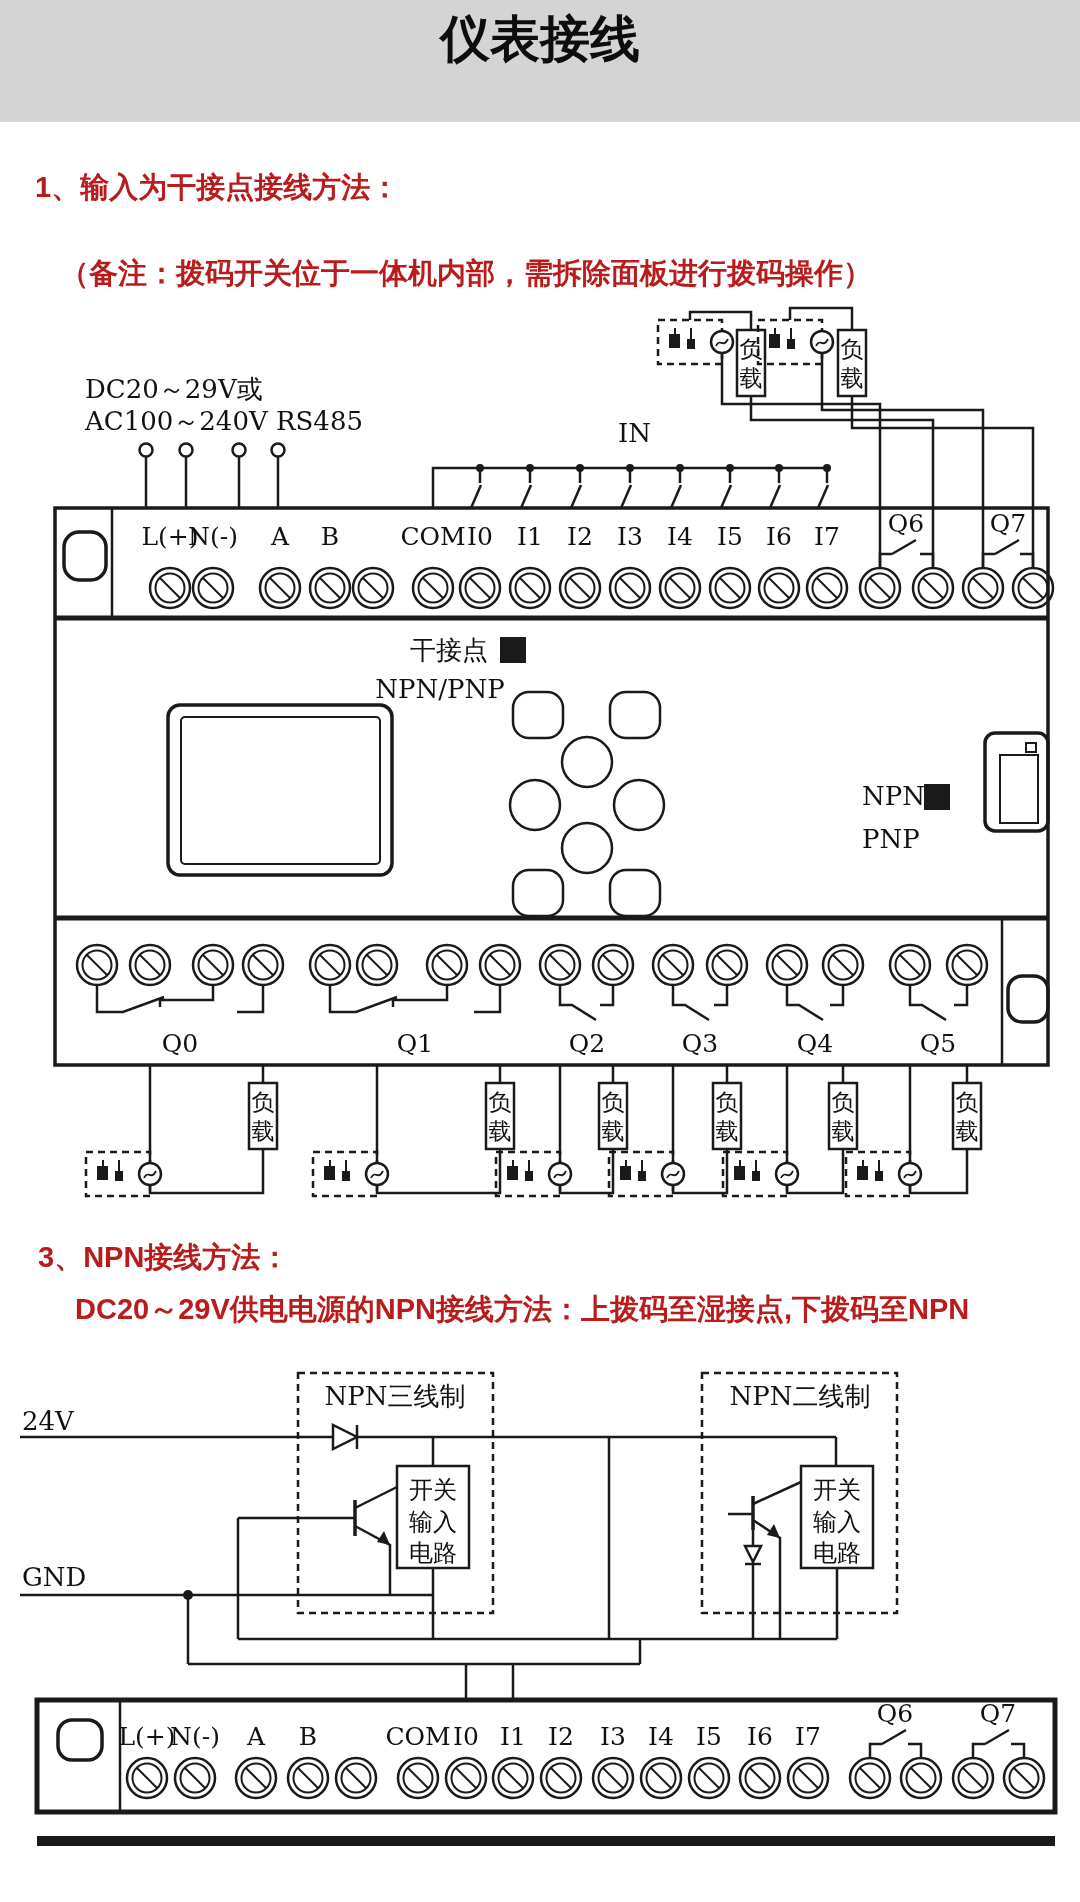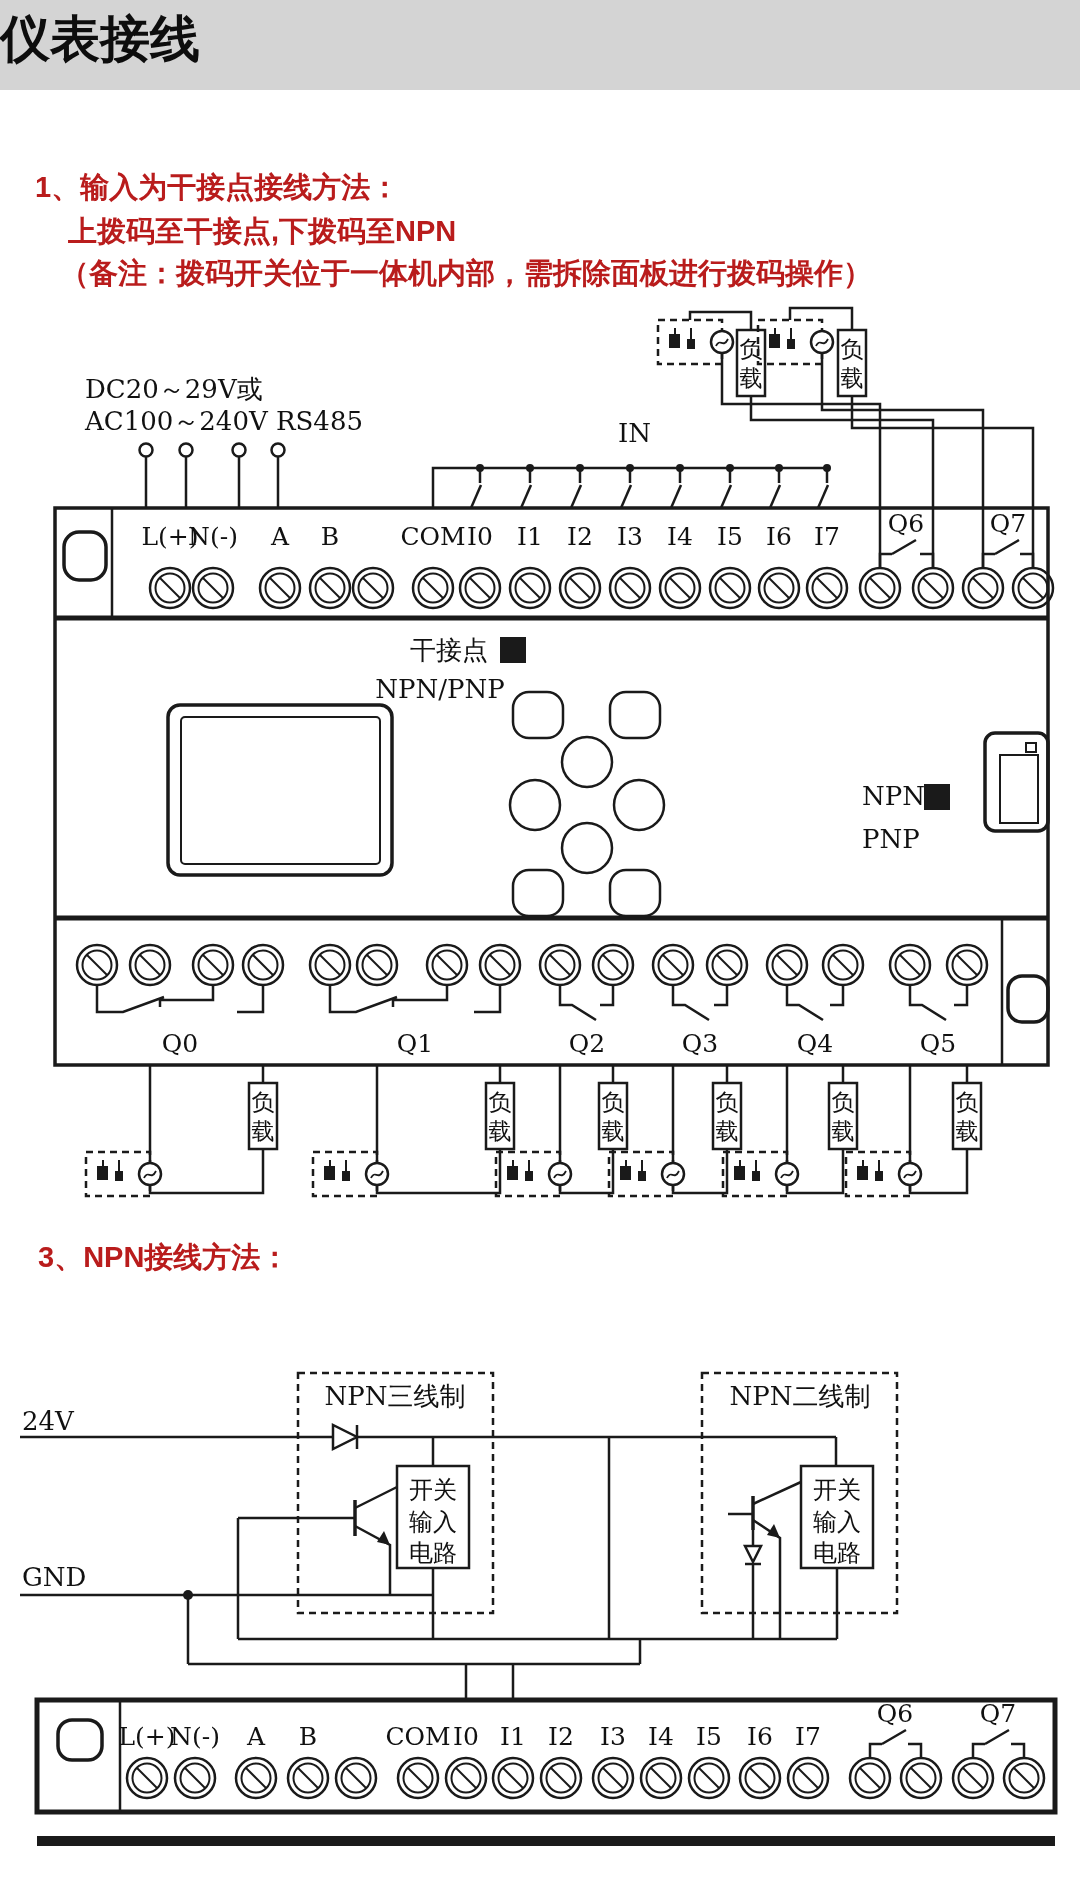--- a/index.html
+++ b/index.html
@@ -1,17 +1,17 @@
 <!DOCTYPE html>
 <html><head>
 <meta charset="utf-8">
 <style>
   html,body{margin:0;padding:0;background:#ffffff;}
   .page{position:relative;width:1080px;height:1902px;background:#ffffff;overflow:hidden;}
-  .banner{position:absolute;left:0;top:0;width:1080px;height:90px;background:#d4d4d4;}
+  .banner{position:absolute;left:0;top:0;width:1080px;height:122px;background:#d4d4d4;text-align:center;}
   .banner .t{padding-top:12px;font-family:"Liberation Sans",sans-serif;font-weight:bold;font-size:50px;color:#0d0d0d;line-height:1.08;}
   .banner .s{font-family:"Liberation Sans",sans-serif;font-size:21px;color:#0d0d0d;margin-top:-4px;}
   .txt{position:absolute;font-family:"Liberation Sans",sans-serif;font-weight:bold;color:#b91c1c;font-size:29px;white-space:nowrap;}
   svg{position:absolute;left:0;}
   .dt{font-family:"DejaVu Serif","Liberation Serif",serif;font-size:26px;fill:#111;}
   .sm{font-size:25px;}
   .dm{text-anchor:middle;}
   .de{text-anchor:end;}
   .ln{fill:none;stroke:#1a1a1a;stroke-width:2.5;}
   .l2{fill:none;stroke:#1a1a1a;stroke-width:2;}
@@ -24,21 +24,20 @@
 </head>
 <body>
 
 <div class="page">
 
   <div class="banner">
     <div class="t">仪表接线</div>
   </div>
 
   <div class="txt" style="left:35px;top:168px;">1、输入为干接点接线方法：</div>
-  <div class="txt" style="left:68px;top:212px;">上拨码至干接点,下拨码至NPN</div>
   <div class="txt" style="left:60px;top:254px;">（备注：拨码开关位于一体机内部，需拆除面板进行拨码操作）</div>
 
   <svg style="top:300px;" width="1080" height="900" viewBox="0 0 1080 900">
     <defs>
       <g id="screw">
         <circle r="20" class="ln"></circle>
         <circle r="14.5" class="l2"></circle>
         <line x1="-10" y1="-10" x2="10" y2="10" class="l2"></line>
       </g>
       <g id="sw">
@@ -237,20 +236,21 @@
         <use href="#load" transform="translate(843,783)"></use>
     </g>
     <g>
       <path d="M910,765 V863 M910,885 V893 H967 V849 M967,765 V783" class="ln"></path>
       <use href="#sensor" transform="translate(910,874)"></use>
         <use href="#load" transform="translate(967,783)"></use>
     </g>
   </svg>
 
   <div class="txt" style="left:38px;top:1238px;">3、NPN接线方法：</div>
+  <div class="txt" style="left:75px;top:1290px;">DC20～29V供电电源的NPN接线方法：上拨码至湿接点,下拨码至NPN</div>
 
   <svg style="top:1360px;" width="1080" height="542" viewBox="0 0 1080 542">
 
     <text x="22" y="70" class="dt">24V</text>
     <text x="22" y="226" class="dt">GND</text>
     <rect x="298" y="13" width="195" height="240" class="dash"></rect>
     <text x="395" y="45" class="dt dm">NPN三线制</text>
     <rect x="702" y="13" width="195" height="240" class="dash"></rect>
     <text x="800" y="45" class="dt dm">NPN二线制</text>
 

